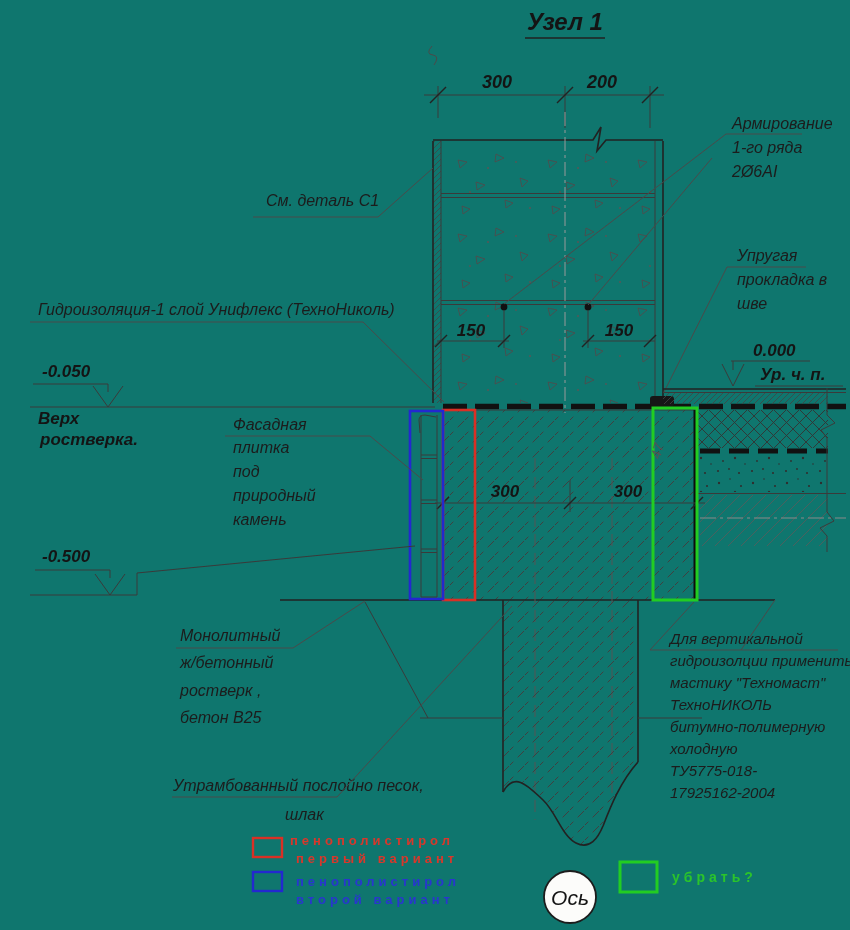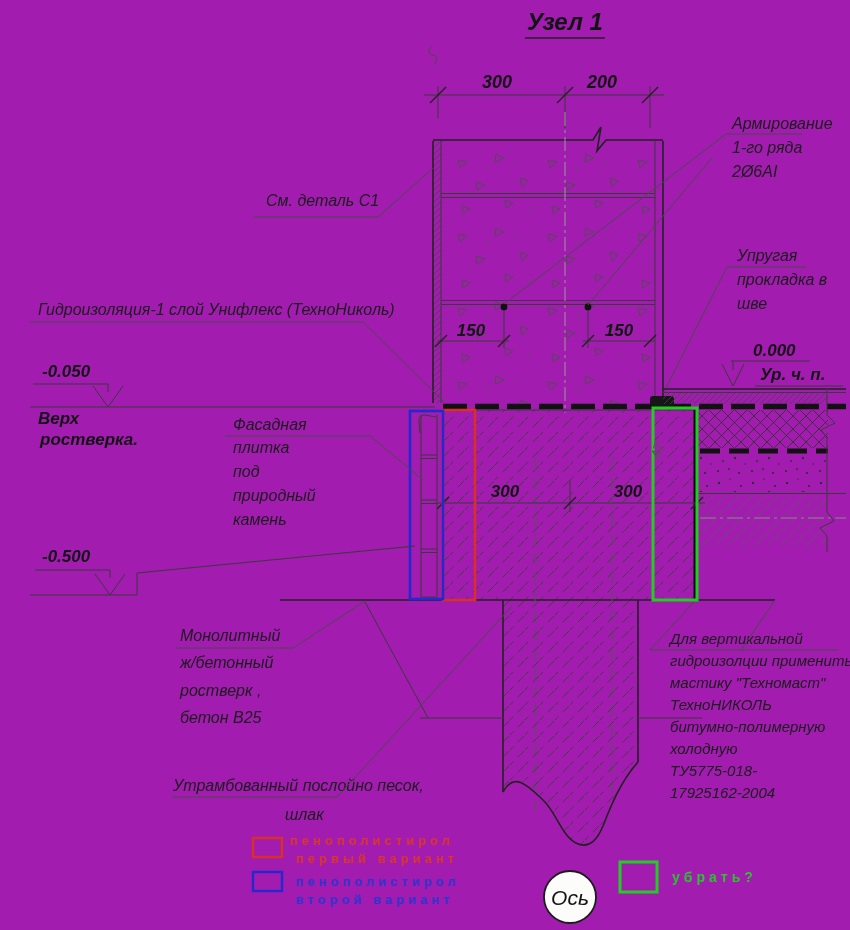--- a/index.html
+++ b/index.html
@@ -1,16 +1,16 @@
 <!DOCTYPE html>
 <html><head>
 <meta charset="utf-8">
 <style>
   html,body{margin:0;padding:0;background:#eceae6;}
-  .page{position:relative;width:850px;height:930px;background:#a21caf;margin:0 auto;
+  .page{position:relative;width:850px;height:930px;background:#0f766e;margin:0 auto;
         font-family:"Liberation Sans",sans-serif;}
   svg{display:block}
   .lbl{font:italic 16px "Liberation Sans",sans-serif;fill:#1c1c1c}
   .lbl15{font:italic 15px "Liberation Sans",sans-serif;fill:#1c1c1c}
   .dim{font:italic bold 17px "Liberation Sans",sans-serif;fill:#141414}
   .dimB{font:italic bold 18px "Liberation Sans",sans-serif;fill:#141414}
   .ttl{font:italic bold 24px "Liberation Sans",sans-serif;fill:#141414}
   .lev{font:italic bold 17px "Liberation Sans",sans-serif;fill:#141414}
   .lgdR{font:bold 13px "Liberation Sans",sans-serif;letter-spacing:4px}
   .lgdB{font:bold 13px "Liberation Sans",sans-serif;letter-spacing:4px}

